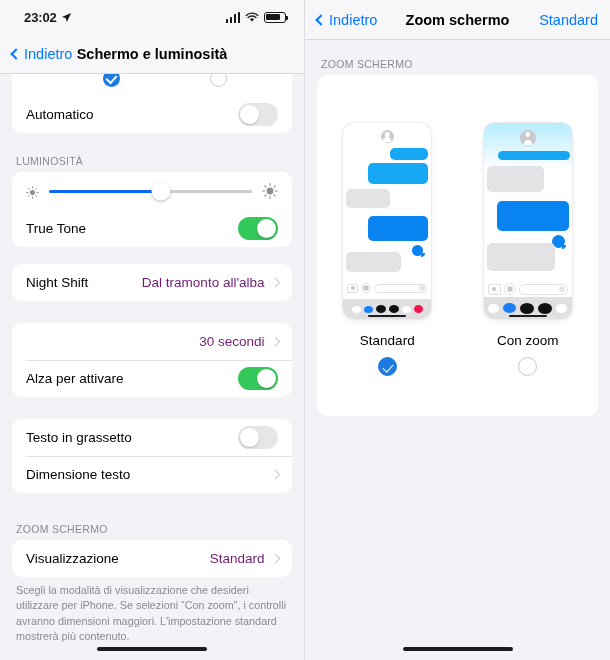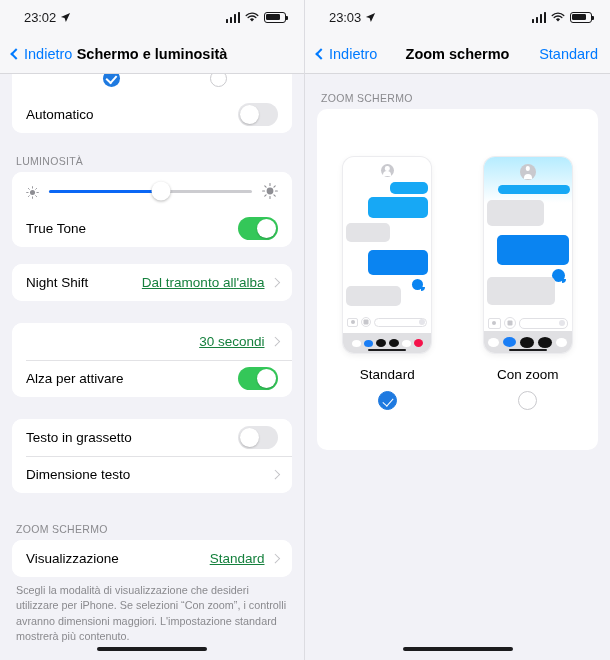--- a/index.html
+++ b/index.html
@@ -19,21 +19,21 @@
   .screen.left { border-right: 1px solid #dcdce1; }
 
   
   .statusbar {
     height: 34px;
     display: flex; align-items: center; justify-content: space-between;
     padding: 0 18px 0 24px;
     background: #f7f7f9;
   }
   .sb-time {
-    font-size: 13px; font-weight: normal; color: #18181a;
+    font-size: 13px; font-weight: bold; color: #18181a;
     letter-spacing: -0.1px;
     display: flex; align-items: center; gap: 4px;
   }
   .loc-arrow { display: inline-block; }
   .sb-right { display: flex; align-items: center; gap: 5px; }
   .bars { display: flex; align-items: flex-end; gap: 1.5px; height: 11px; }
   .bars i { width: 2.5px; background: #18181a; border-radius: 0.5px; display: block; }
   .bars i:nth-child(1) { height: 4px; }
   .bars i:nth-child(2) { height: 6px; }
   .bars i:nth-child(3) { height: 8.5px; }
@@ -93,21 +93,21 @@
   .row {
     display: flex; align-items: center;
     min-height: 37px; padding: 0 14px;
     position: relative; background: #fff;
   }
   .row + .row::before {
     content: ""; position: absolute; top: 0; left: 14px; right: 0;
     height: 0.5px; background: #e2e2e5;
   }
   .row-label { font-size: 13.5px; color: #000; }
-  .row-value { margin-left: auto; font-size: 13.5px; color: #15803d; text-decoration: underline; }
+  .row-value { margin-left: auto; font-size: 13.5px; color: #701a75; }
   .chev-right {
     width: 6.5px; height: 6.5px; margin-left: 7px;
     border-right: 1.6px solid #c2c2c6; border-top: 1.6px solid #c2c2c6;
     transform: rotate(45deg);
   }
   .row .chev-right.solo { margin-left: auto; }
 
   
   .toggle {
     margin-left: auto; width: 40px; height: 23px; border-radius: 12px;
@@ -413,44 +413,20 @@
         </div>
       </div>
       <div class="sec-footer">Scegli la modalità di visualizzazione che desideri utilizzare per iPhone. Se selezioni “Con zoom”, i controlli avranno dimensioni maggiori. L'impostazione standard mostrerà più contenuto.</div>
     </div>
 
     <div class="home-ind"></div>
   </div>
 
   <div class="screen right">
 
-    <div class="statusbar">
-      <div class="sb-time">
-        <span>23:03</span>
-        <svg class="loc-arrow" width="11" height="11" viewBox="0 0 12 12">
-            <path d="M11 1 L1 5.4 L5 6.6 L6.4 11 Z" fill="#18181a"></path>
-          </svg>
-      </div>
-      <div class="sb-right">
-        <span class="bars">
-            <i></i>
-            <i></i>
-            <i></i>
-            <i></i>
-          </span>
-        <svg width="14" height="11" viewBox="0 0 16 12">
-          <path d="M8 10.6 L5.6 8.1 a3.4 3.4 0 0 1 4.8 0 Z" fill="#18181a"></path>
-          <path d="M3.6 6.1 a6.3 6.3 0 0 1 8.8 0" stroke="#18181a" stroke-width="1.5" fill="none" stroke-linecap="round"></path>
-          <path d="M1.4 3.8 a9.4 9.4 0 0 1 13.2 0" stroke="#18181a" stroke-width="1.5" fill="none" stroke-linecap="round"></path>
-        </svg>
-        <span class="batt">
-            <span></span>
-          </span>
-      </div>
-    </div>
 
     <div class="navbar">
       <div class="nav-back">
         <span class="chev-left"></span>
         <span>Indietro</span>
       </div>
       <div class="nav-title">Zoom schermo</div>
       <div class="nav-right">Standard</div>
     </div>
 

